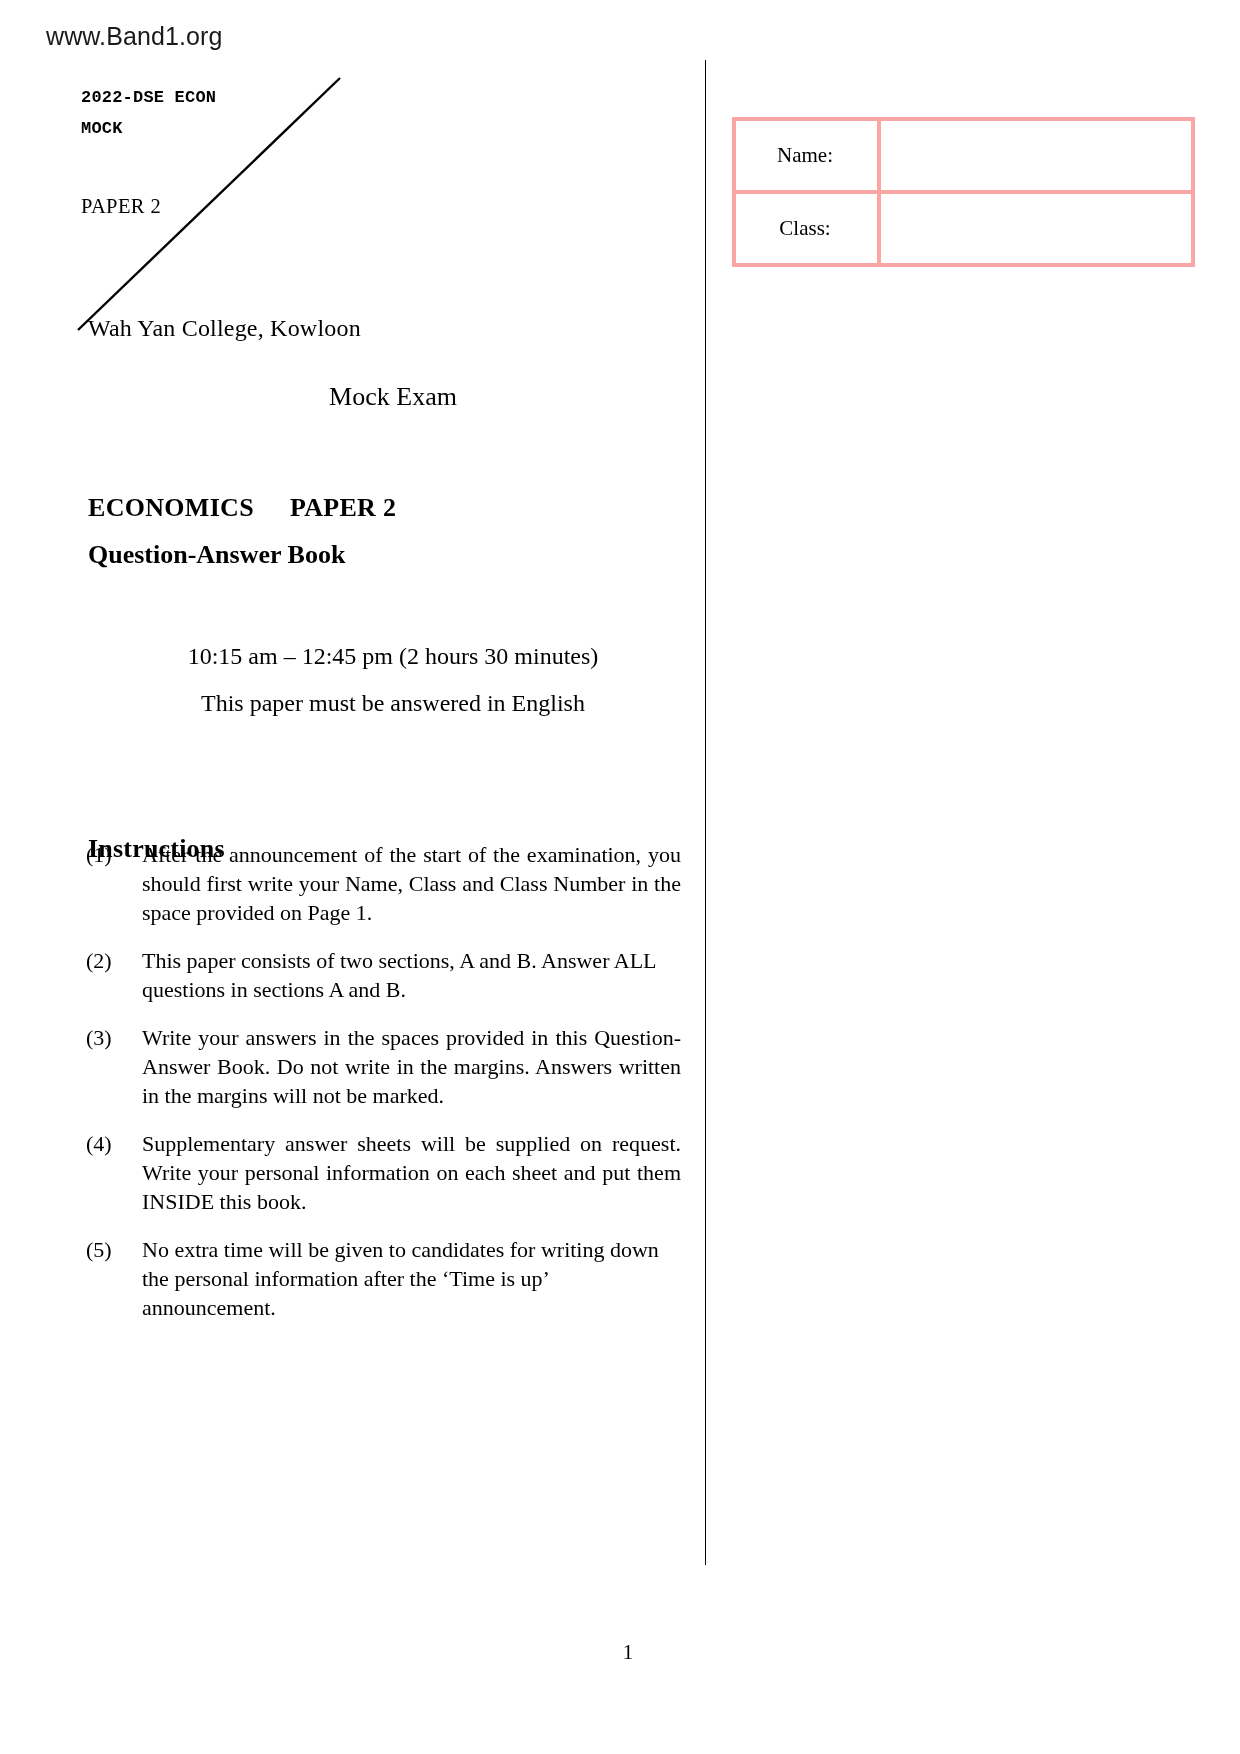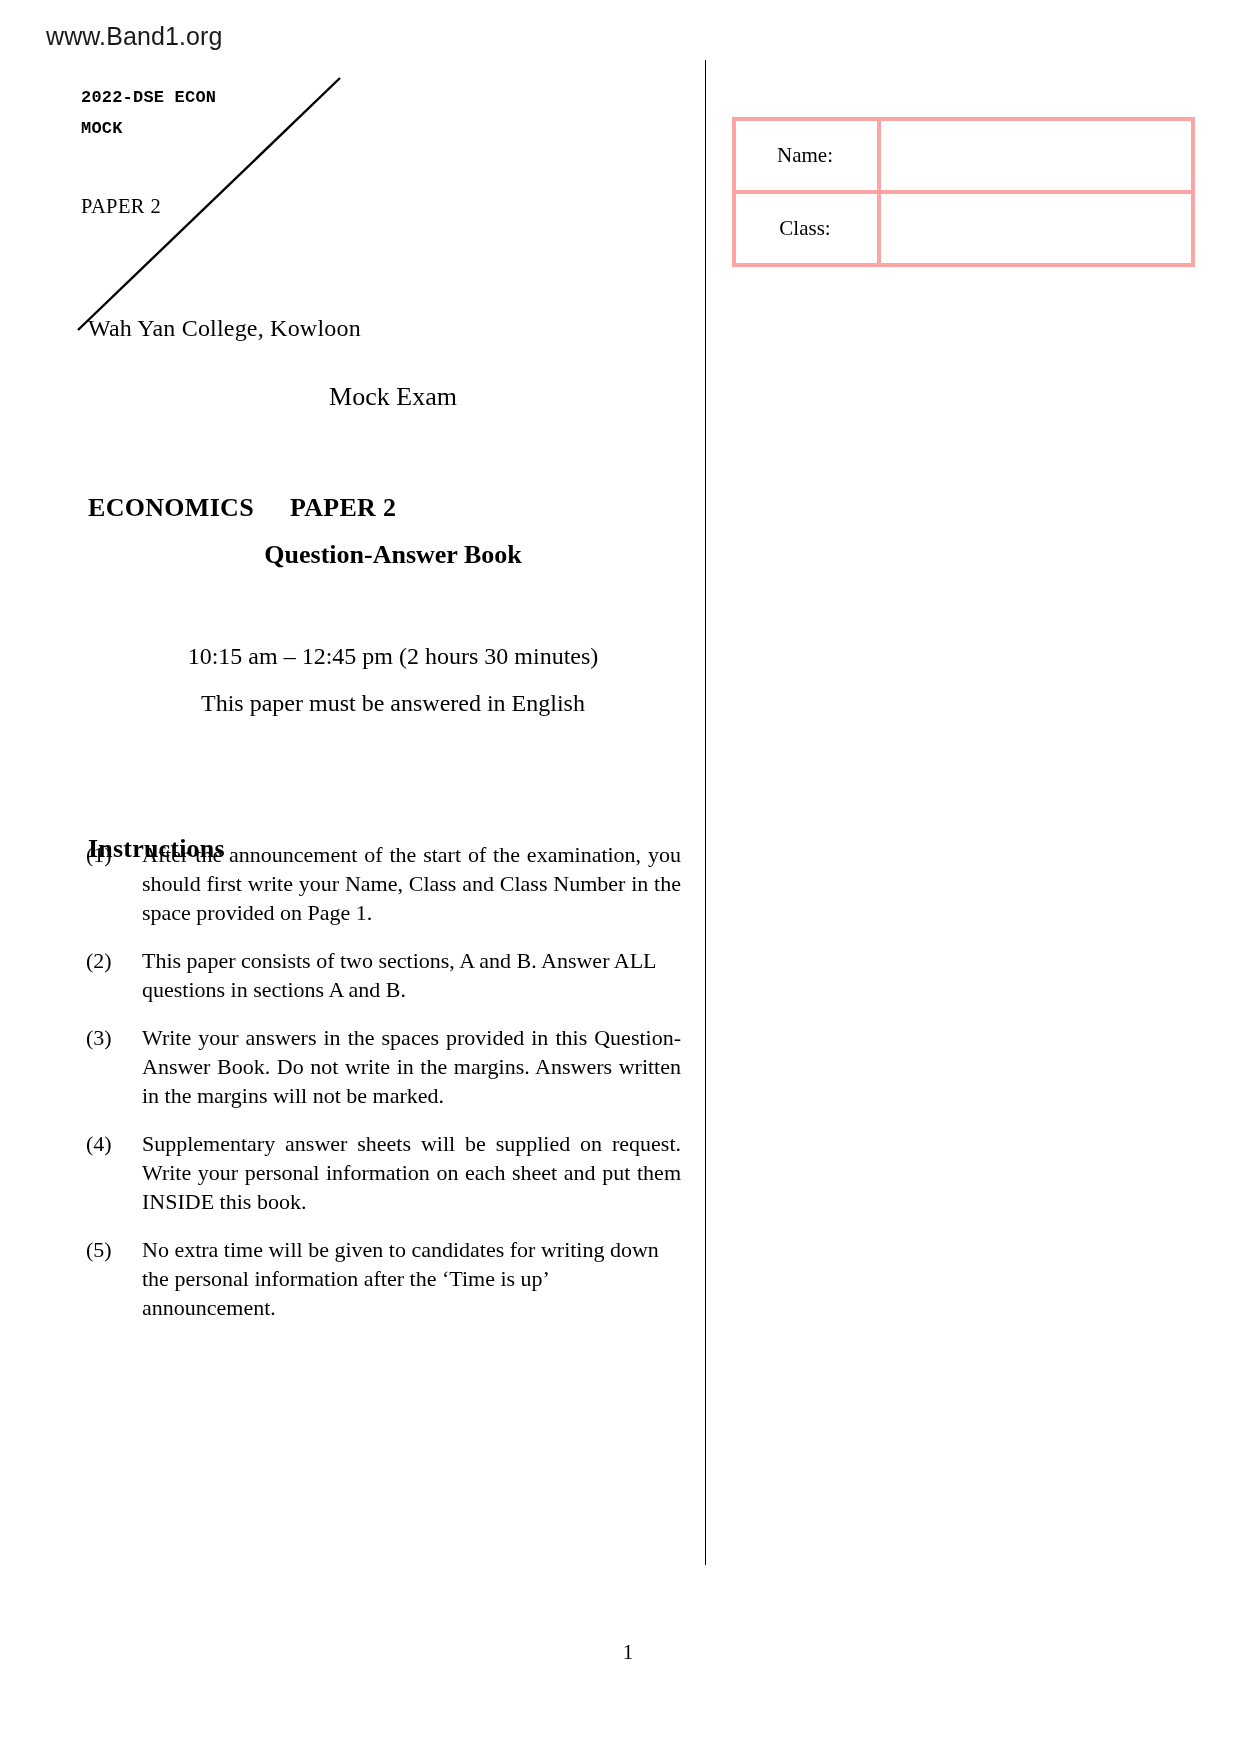--- a/index.html
+++ b/index.html
@@ -128,21 +128,20 @@
   }
   .subject-line .gap {
     display: inline-block;
     width: 36px;
   }
   .book-type {
     position: absolute;
     left: 80px;
     top: 540px;
     width: 610px;
-    text-align: center;
     font-size: 26px;
     font-weight: bold;
   }
   .time-line {
     position: absolute;
     left: 80px;
     top: 643px;
     width: 610px;
     text-align: center;
     font-size: 24px;

